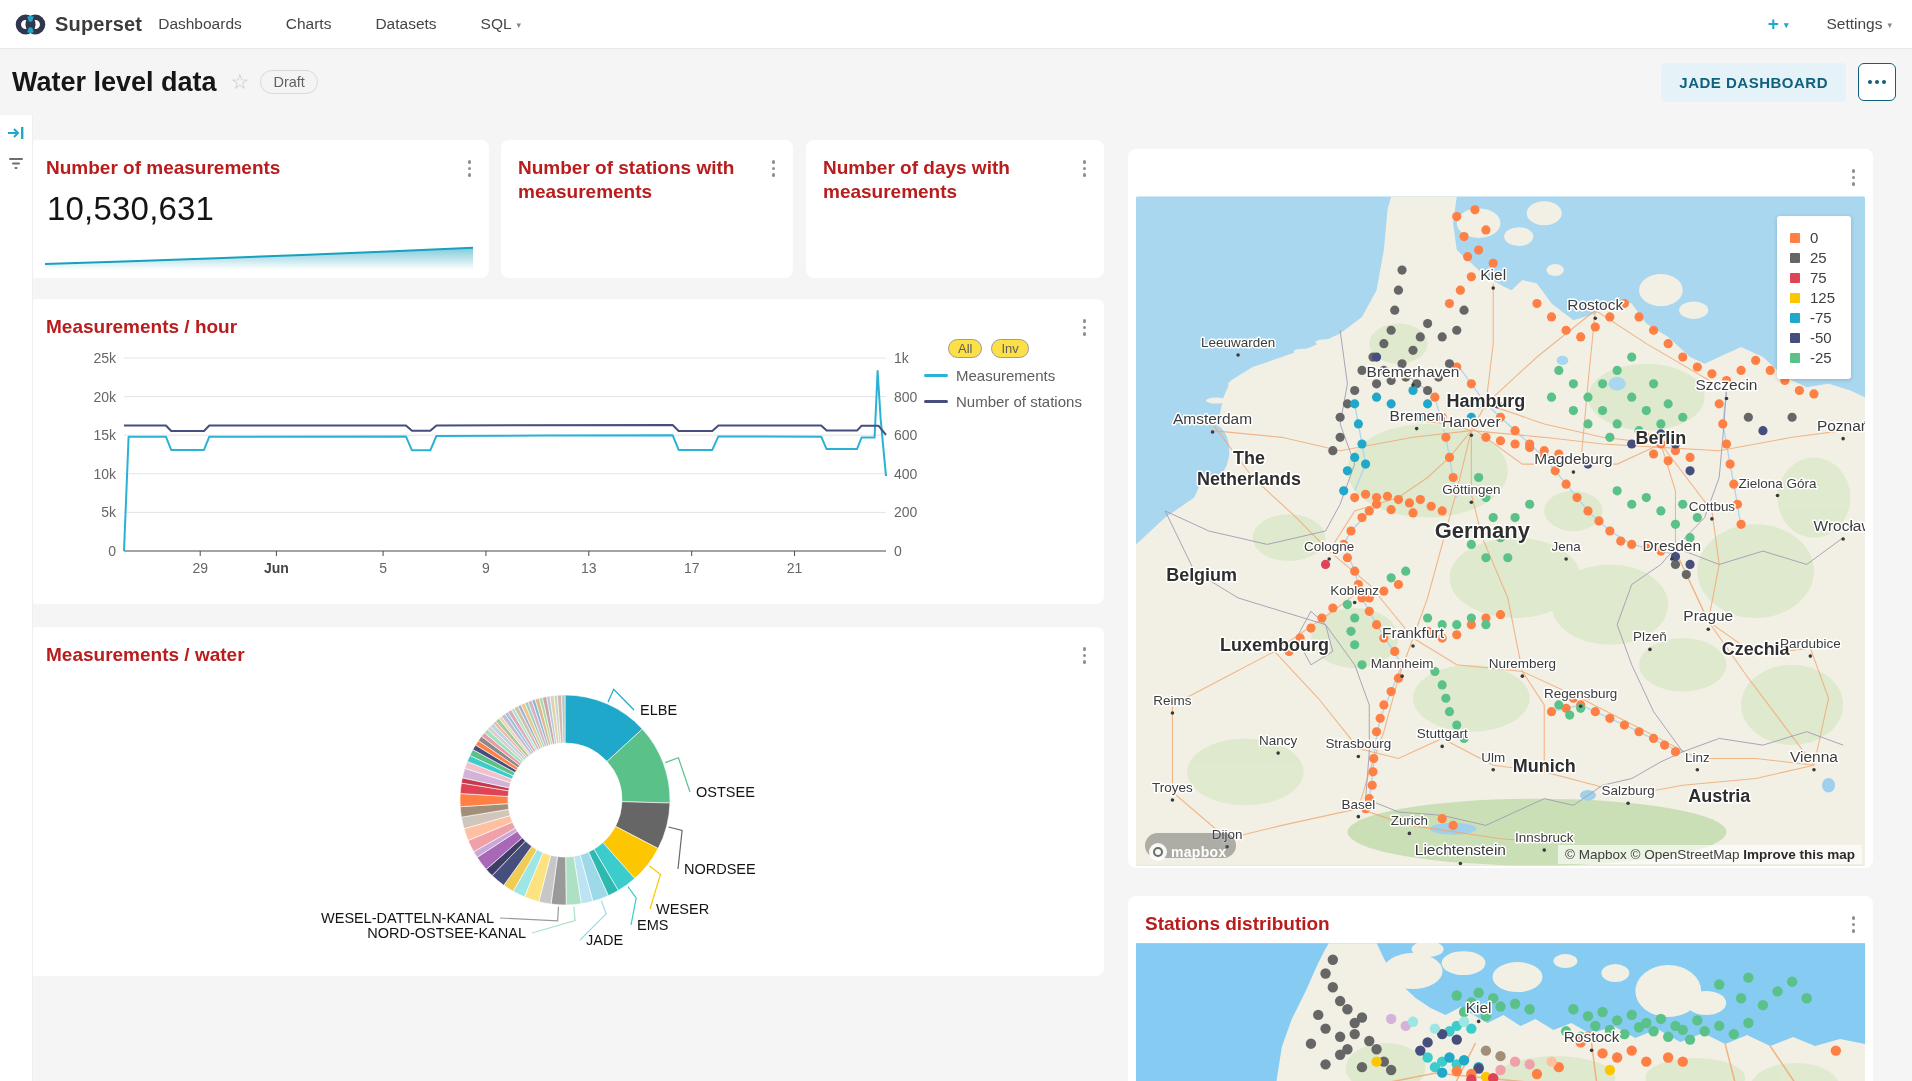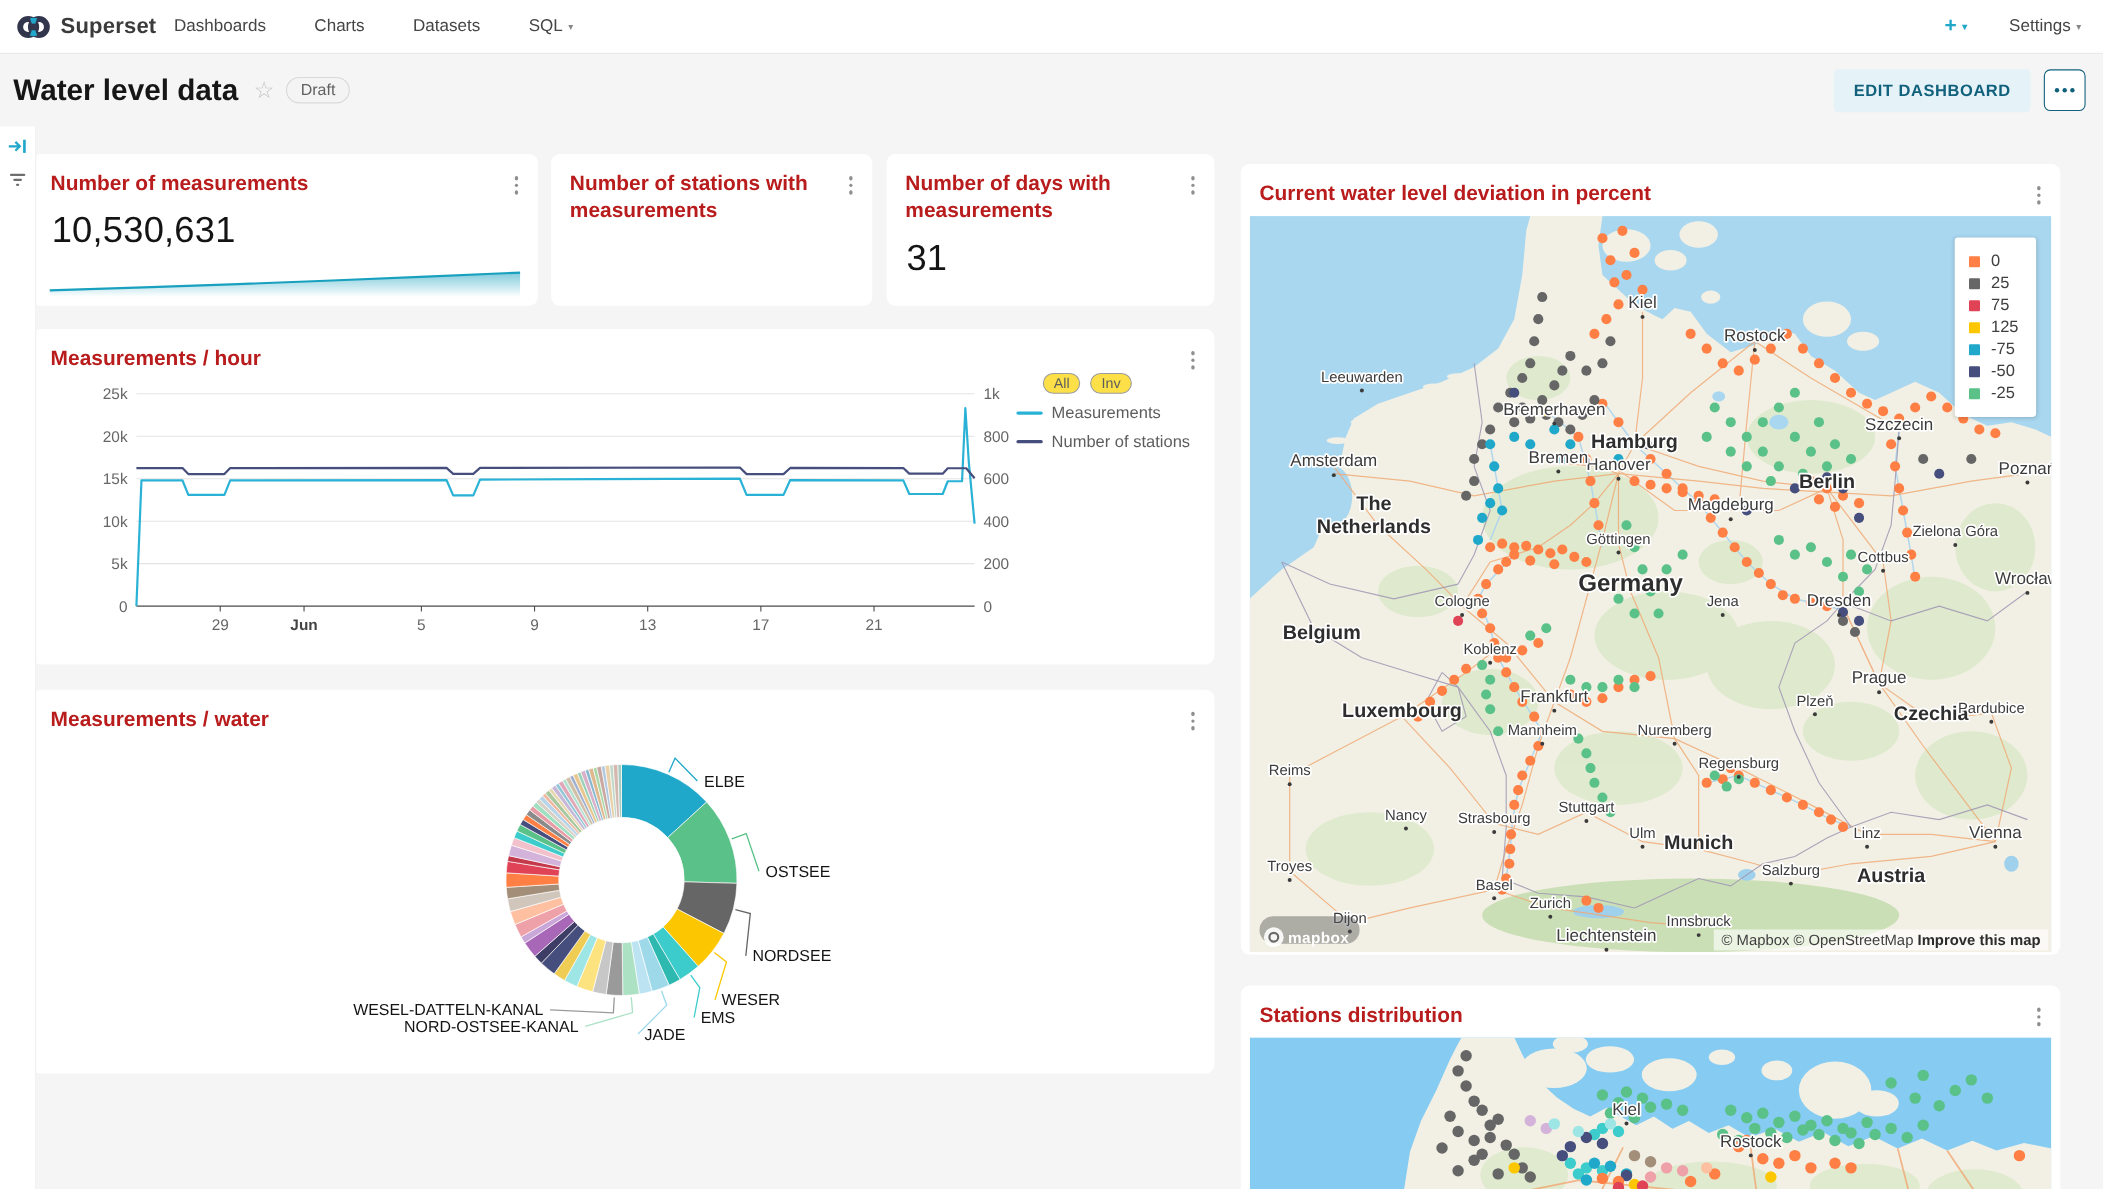--- a/index.html
+++ b/index.html
@@ -93,21 +93,21 @@
     <span class="plus-btn"><span>+</span><span class="caret">▾</span></span>
     <span class="settings-btn"><span>Settings</span><span class="caret">▾</span></span>
   </div>
 </header>
 
 <div class="pagehead">
   <h1 class="page-title">Water level data</h1>
   <span class="fav-star">☆</span>
   <span class="draft-badge">Draft</span>
   <div class="head-actions">
-    <button class="edit-btn">EDIT DASHBOARD</button>
+    <button class="edit-btn">JADE DASHBOARD</button>
     <button class="more-btn" aria-label="more">
         <i></i>
         <i></i>
         <i></i>
       </button>
   </div>
 </div>
 
 <aside class="rail">
   <svg width="18" height="16" viewBox="0 0 18 16">
@@ -148,21 +148,20 @@
       <i></i>
     </div>
 </div>
 <div class="card" id="kpi-2" style="left:806px; top:140px; width:298px; height:138px;">
   <h3>Number of days with measurements</h3>
   <div class="kebab">
       <i></i>
       <i></i>
       <i></i>
     </div>
-  <div class="kpi-value">31</div>
 </div>
 
 <div class="card" style="left:29px; top:299px; width:1075px; height:305px;">
   <h3>Measurements / hour</h3>
   <div class="kebab">
       <i></i>
       <i></i>
       <i></i>
     </div>
   <svg id="hour-svg" width="1075" height="258" viewBox="0 0 1075 258" style="position:absolute; left:0; top:47px;">
@@ -297,21 +296,20 @@
       <path d="M572.3507316918015,273.6360984213451 L577.1069021935325,286.80343840170804 L551,313" fill="none" stroke="#9ED9EA" stroke-width="1.2"></path>
       <text x="557" y="318" text-anchor="start" font-size="14.5" fill="#141414" font-family="Liberation Sans, sans-serif">JADE</text>
       <path d="M544.8844036048665,279.6305180170566 L546.0468489363444,293.582174580036 L503,306" fill="none" stroke="#ACE1C4" stroke-width="1.2"></path>
       <text x="497" y="311" text-anchor="end" font-size="14.5" fill="#141414" font-family="Liberation Sans, sans-serif">NORD-OSTSEE-KANAL</text>
       <path d="M529.4589654630056,279.7998823369476 L528.6031291684455,293.7736987174828 L471,291" fill="none" stroke="#9A9A9A" stroke-width="1.2"></path>
       <text x="465" y="296" text-anchor="end" font-size="14.5" fill="#141414" font-family="Liberation Sans, sans-serif">WESEL-DATTELN-KANAL</text>
     </svg>
 </div>
 
 <div class="card" style="left:1128px; top:149px; width:745px; height:719px;">
-  <h3>Current water level deviation in percent</h3>
   <div class="kebab">
       <i></i>
       <i></i>
       <i></i>
     </div>
   <div class="map-body">
     <svg id="map-svg" width="729" height="670" viewBox="0 0 730 670">
       <rect x="0" y="0" width="730" height="670" fill="#a9d7f0"></rect>
       <g transform="scale(7.30,6.70)">
         <path d="M0,52 L4,48 8,45 10,40 11,35 12,30 13,27.5 16,25.5 20,24 24,22.5 28,20.5 31,18 33,14 34,8 34.5,2 35,0 L44,0 L43.5,4 44,8 46,10 48,12 50.5,13.5 51.5,14 53,12.5 55,13 57,16 60,18.5 63,17.5 66,15.5 68,16 70,19 73,21 76,24 78,25 80,24 83,22.5 86,24 89,27 92,28.5 95,28 98,29 100,30 L100,100 L0,100 Z" fill="#f2f0e4"></path>

